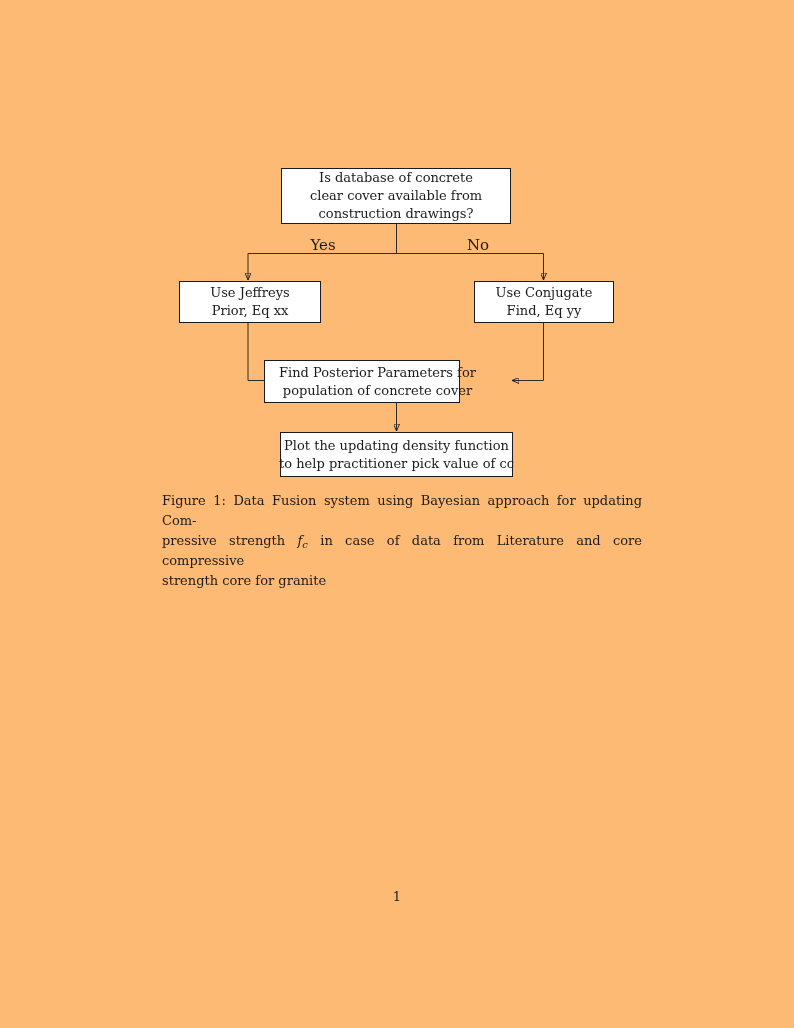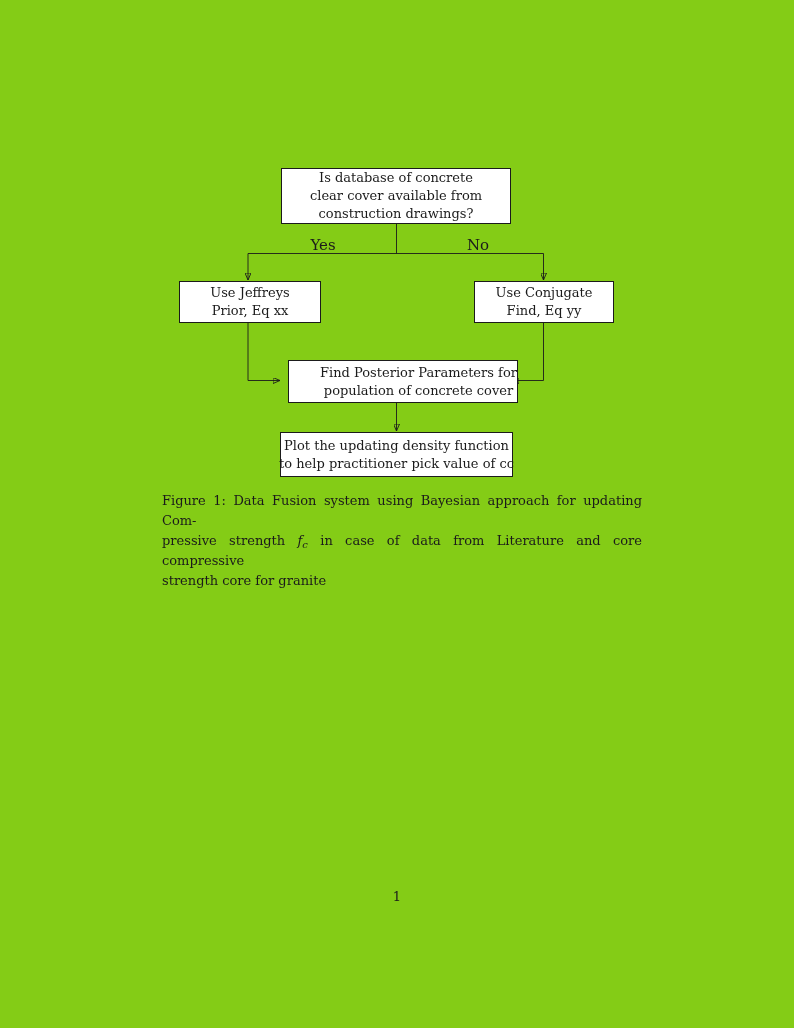--- a/index.html
+++ b/index.html
@@ -1,21 +1,21 @@
 <!DOCTYPE html>
 <html><head>
 <meta charset="utf-8">
 <style>
   * { margin: 0; padding: 0; box-sizing: border-box; }
   html, body { background: #ffffff; }
   .page {
     position: relative;
     width: 794px;
     height: 1028px;
-    background: #84cc16;
+    background: #fdba74;
     font-family: "DejaVu Serif", "Liberation Serif", serif;
     color: #1b1b1b;
     overflow: hidden;
   }
   .figure { position: absolute; left: 0; top: 0; width: 794px; height: 1028px; }
   svg.edges { position: absolute; left: 0; top: 0; }
   svg.edges path { stroke: #1b1b1b; stroke-width: 0.9; fill: none; }
 
   .node {
     position: absolute;
@@ -97,21 +97,21 @@
     <div class="node" style="left:179px; top:281px; width:142px; height:42px;">
       <span class="node-label">Use Jeffreys
 Prior, Eq xx</span>
     </div>
 
     <div class="node" style="left:474px; top:281px; width:140px; height:42px;">
       <span class="node-label">Use Conjugate
 Find, Eq yy</span>
     </div>
 
-    <div class="node" style="left:288px; top:360px; width:230px; height:43px;padding-left:31px;">
+    <div class="node" style="left:264px; top:360px; width:196px; height:43px;padding-left:31px;">
       <span class="node-label">Find Posterior Parameters for
 population of concrete cover</span>
     </div>
 
     <div class="node" style="left:280px; top:432px; width:233px; height:45px;">
       <span class="node-label">Plot the updating density function
 to help practitioner pick value of cc</span>
     </div>
 
     <div class="caption">

